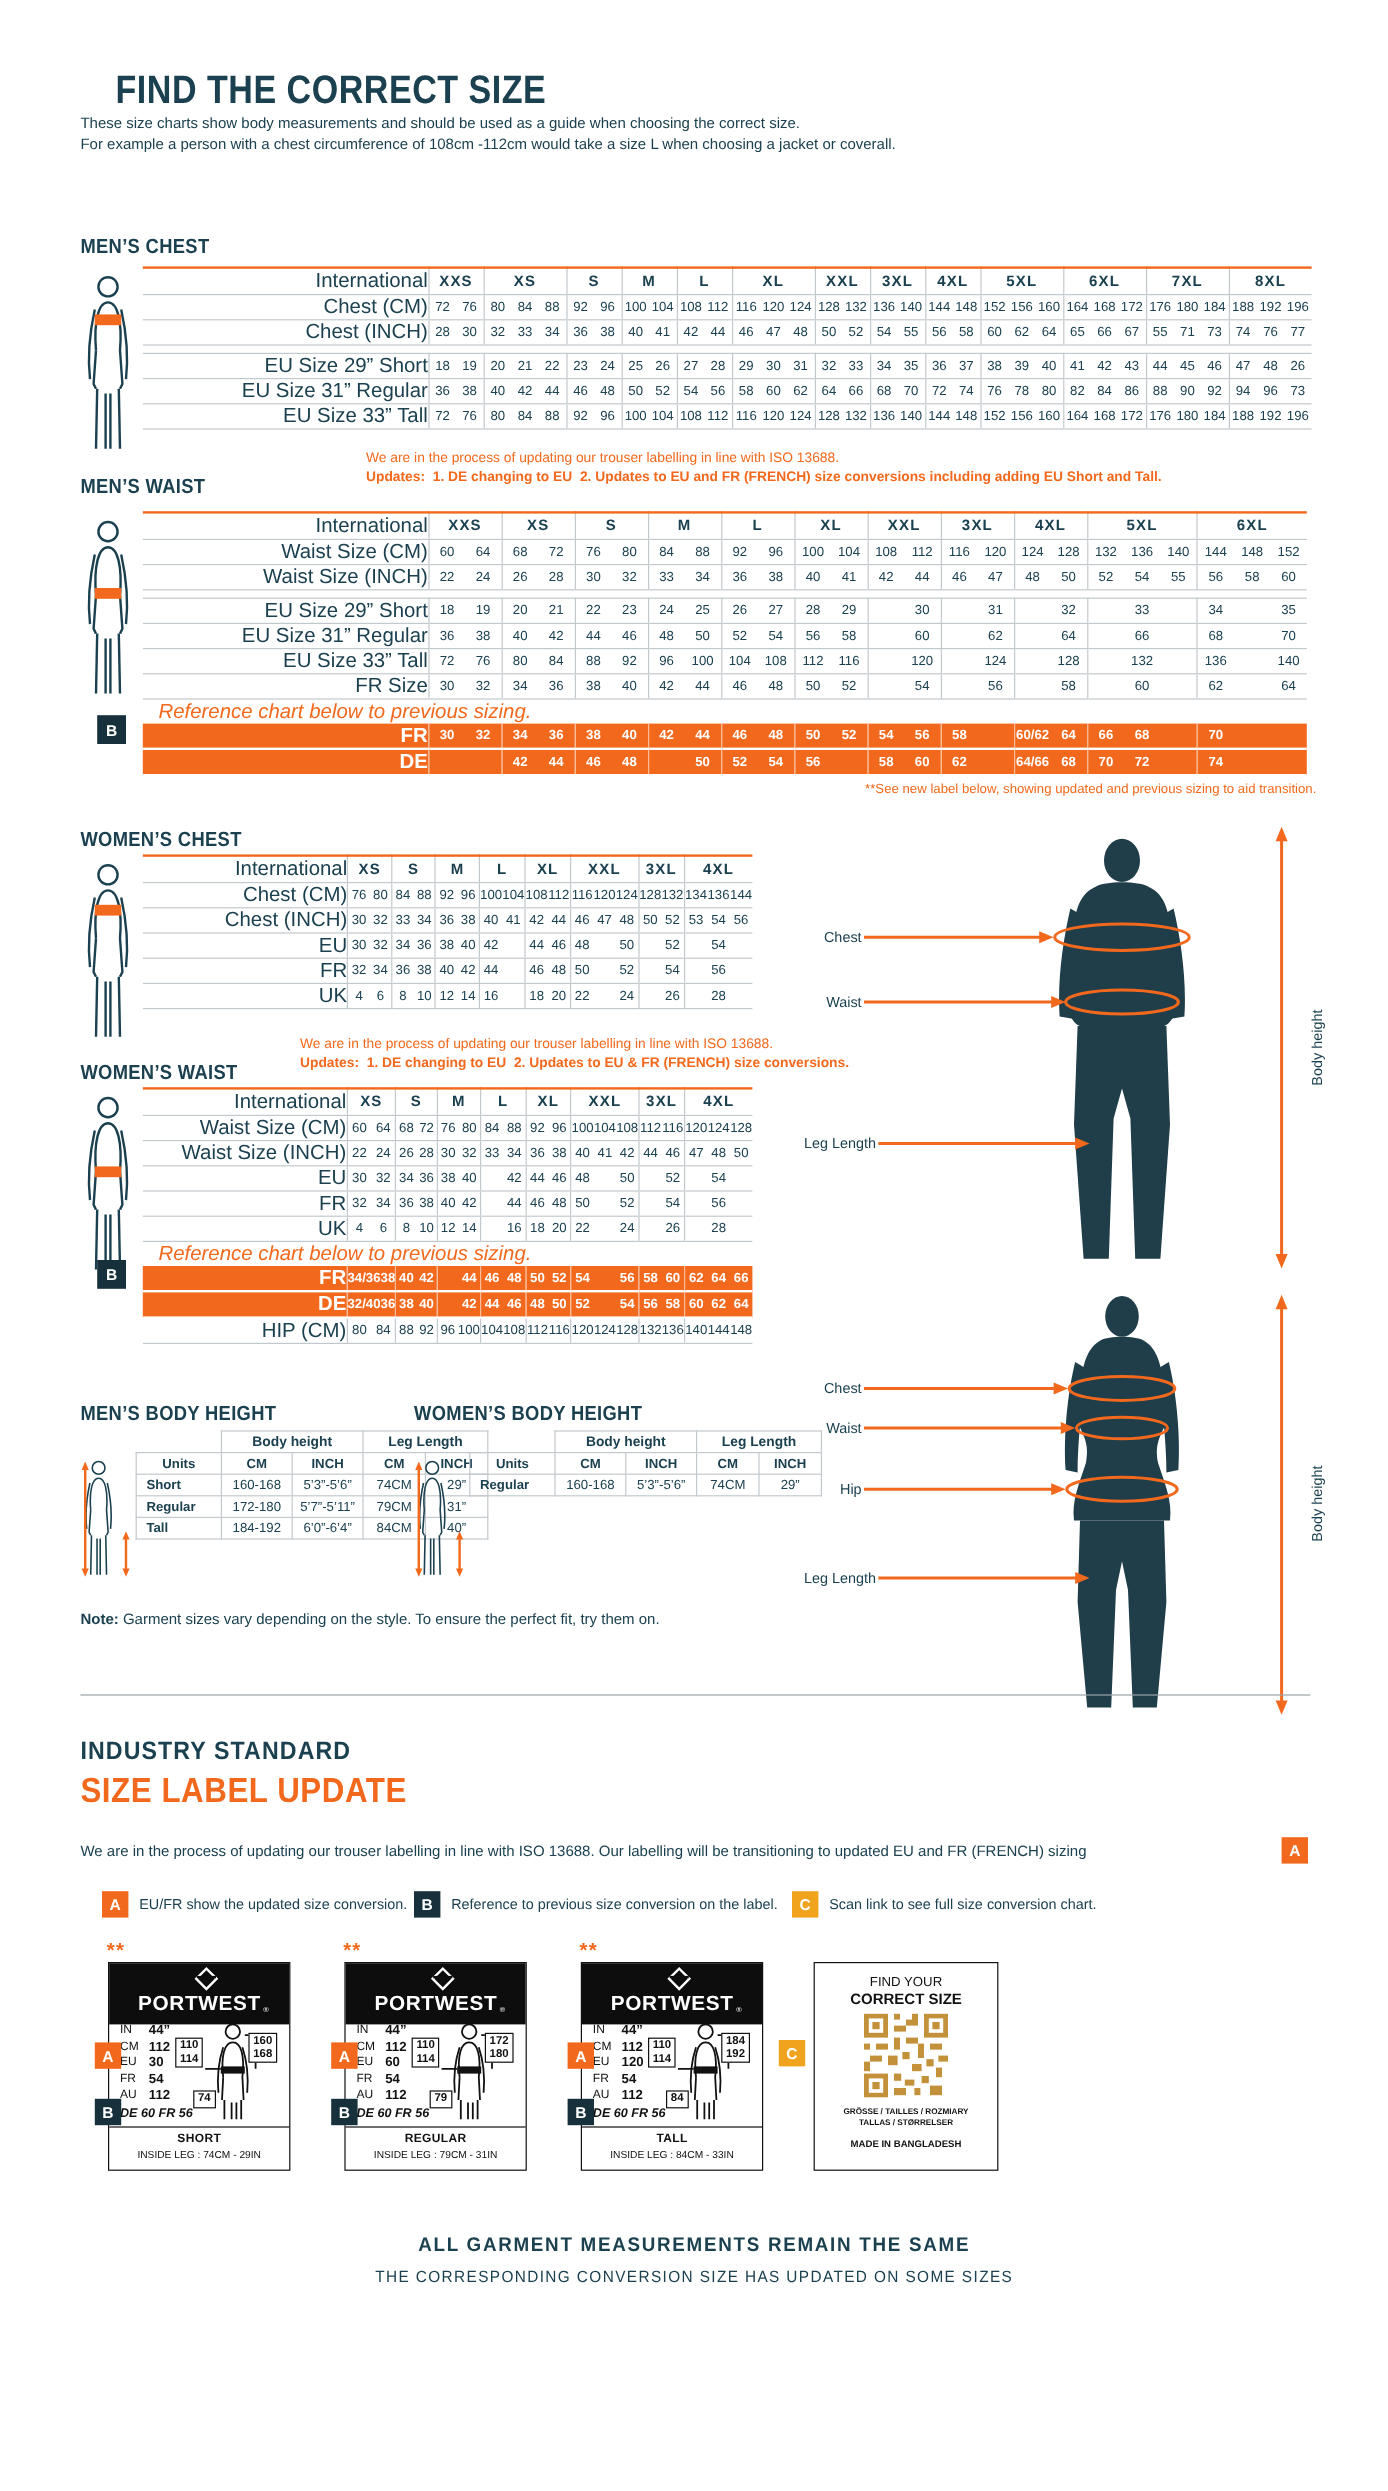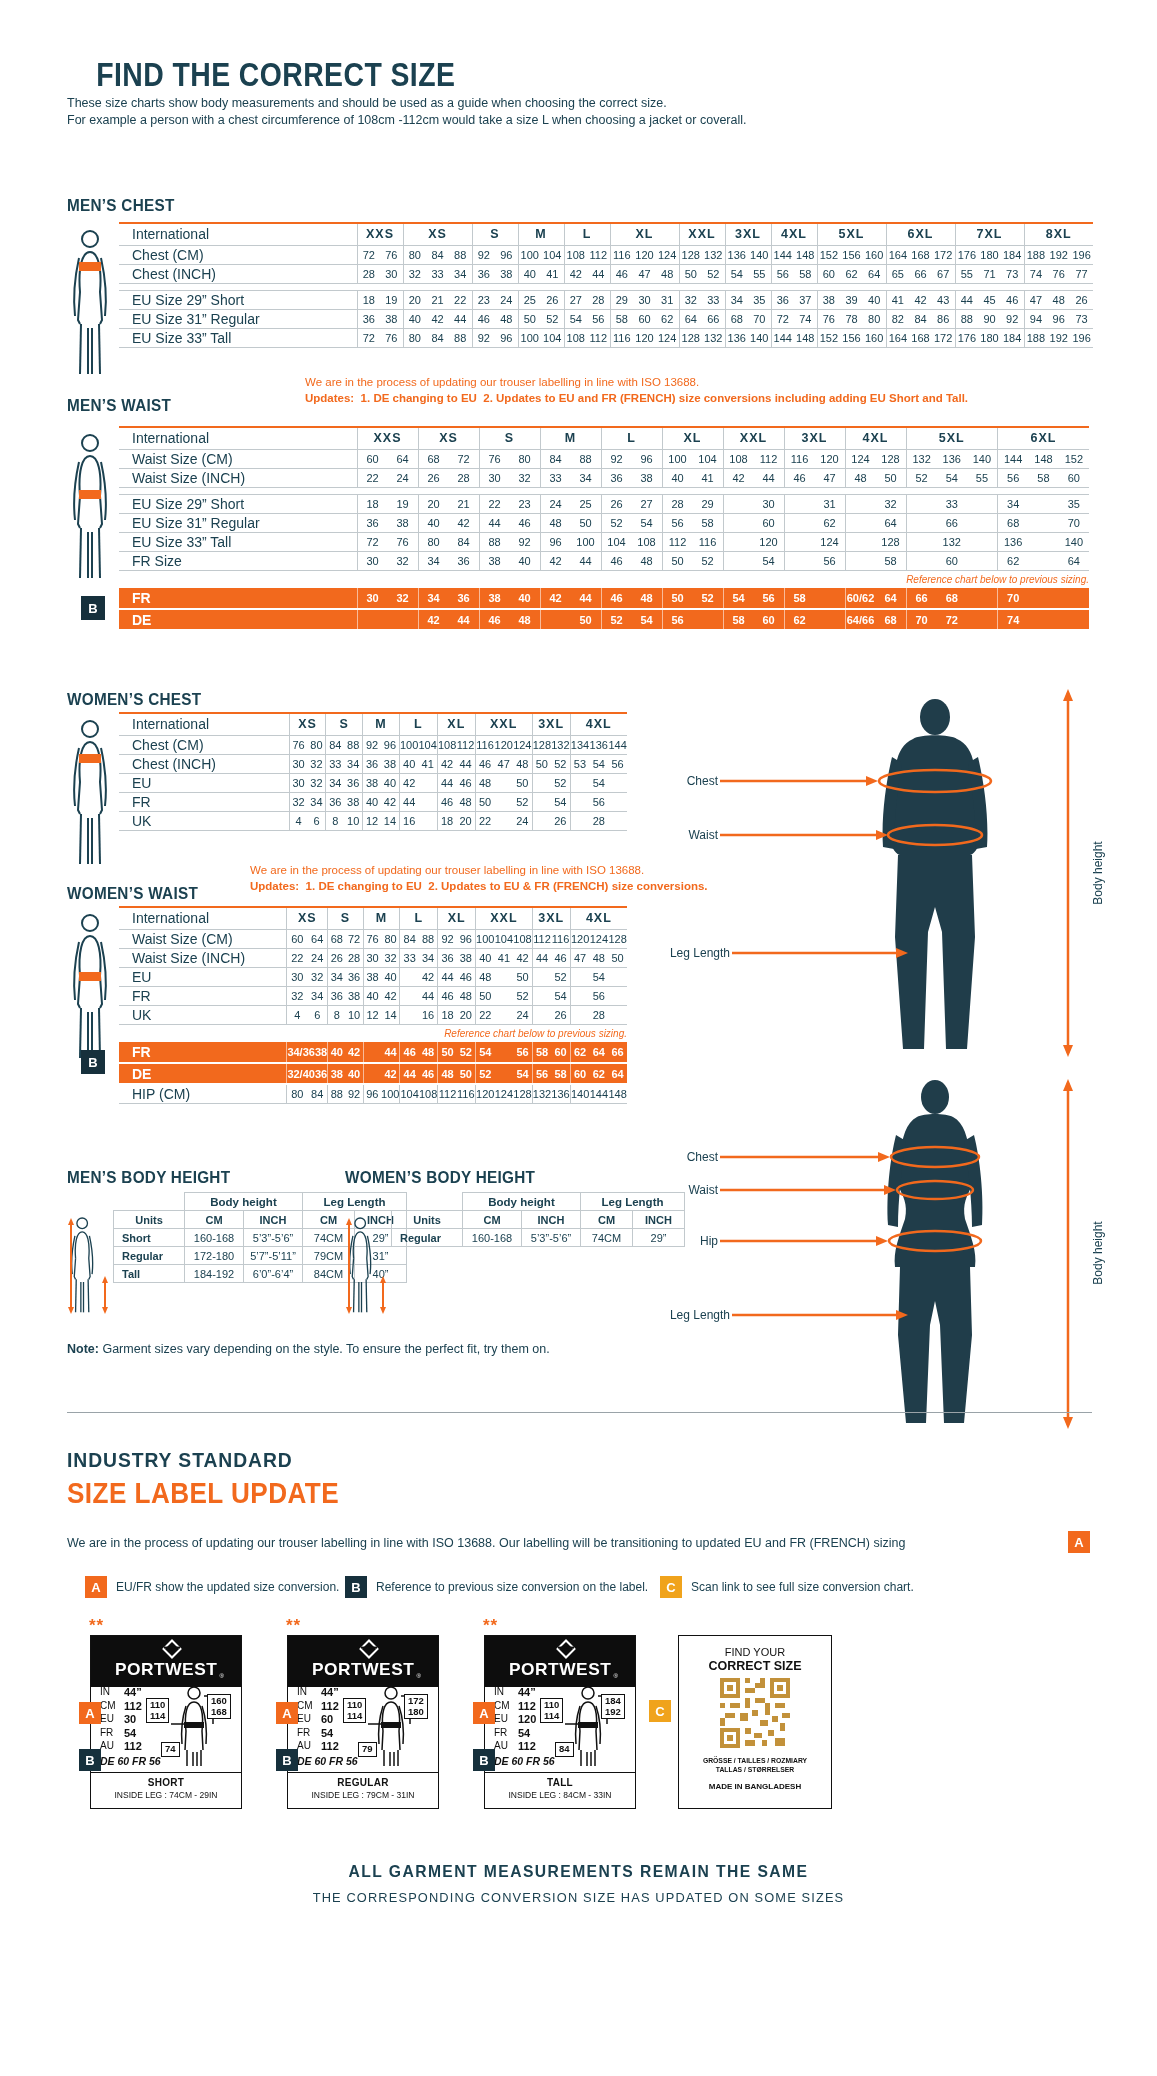--- a/index.html
+++ b/index.html
@@ -15,29 +15,29 @@
   .sec-title{font-size:17px; font-weight:bold; letter-spacing:.3px; transform:scaleX(.9); transform-origin:left center; color:var(--navy); white-space:nowrap;}
 
   
   .tblock{position:absolute;}
   .tblock .fig-icon{position:absolute; left:0; top:6px;}
   .tblock .tbl{margin-left:52px; position:relative;}
   table.sz{border-collapse:collapse; table-layout:fixed; border-top:2px solid var(--orange);}
   .sz tr{height:19px;}
   .sz tr.hdr{height:22px;}
   .sz th,.sz td{padding:0; border-bottom:1px solid var(--line); font-weight:normal;}
-  .sz th.lbl,.sz th.rl{text-align:left; padding-left:13px; font-size:14px; color:var(--navy); white-space:nowrap;}
+  .sz th.lbl,.sz th.rl{text-align:right; padding-left:13px; font-size:17px; color:var(--navy); white-space:nowrap;}
   .sz tr.hdr th.col{font-size:12.5px; font-weight:bold; letter-spacing:1px; color:var(--navy); border-left:1px solid var(--line); text-align:center;}
   .sz td.vc{border-left:1px solid var(--line);}
   .cw{display:flex; width:100%;}
   .sv{flex:1; text-align:center; font-size:11px; color:var(--navy); white-space:nowrap;}
   tr.gaprow{height:7px;}
   tr.gaprow td{border-bottom:1px solid var(--line);}
   tr.noterow{height:18px;}
-  tr.noterow td{border-bottom:none; color:var(--orange); font-style:italic; font-size:10px; text-align:right; padding-left:13px;}
+  tr.noterow td{border-bottom:none; color:var(--orange); font-style:italic; font-size:17px; text-align:left; padding-left:13px;}
   tr.orow{height:21px;}
   tr.orow th,.sz tr.orow td{background:var(--orange); border-bottom:2px solid #fff; border-left-color:rgba(255,255,255,.55);}
   tr.orow th.rl{color:#fff; font-weight:bold;}
   tr.orow .sv{color:#fff; font-weight:bold;}
   .b-badge{position:absolute; width:24px; height:24px; background:#16303C; color:#fff; font-weight:bold; font-size:13px; display:flex; align-items:center; justify-content:center; left:14px;}
   .tbl-footnote{margin-left:52px; text-align:right; color:var(--orange); font-size:11px; margin-top:5px; font-style:normal;}
 
   
   .sec-note{position:absolute; font-size:11.5px; color:var(--orange); line-height:16px; white-space:nowrap;}
   .sec-note .upd{font-weight:bold;}
@@ -1230,20 +1230,21 @@
                 <div class="cw">
                   <span class="sv">74</span>
                   <span class="sv"></span>
                   <span class="sv"></span>
                 </div>
               </td>
             </tr>
           </tbody>
         </table>
       </div>
+    <div class="tbl-footnote">**See new label below, showing updated and previous sizing to aid transition.</div>
   </div>
 
   <div class="sec-title" style="position:absolute;left:67px;top:690px">WOMEN’S CHEST</div>
   <div class="tblock" style="left:67px;top:712px;width:560px">
     <span class="fig-icon"><svg width="46" height="150" viewBox="0 0 46 150">
           <g fill="none" stroke="#1B4150" stroke-width="2">
             <circle cx="23" cy="11" r="8"></circle>
             <path d="M13,64 C11,40 15,24 23,24 C31,24 35,40 33,64 L35,92 L33,96"></path>
             <path d="M13,64 L11,92 L13,96"></path>
             <path d="M12,30 C8,48 6,70 8,88"></path>

